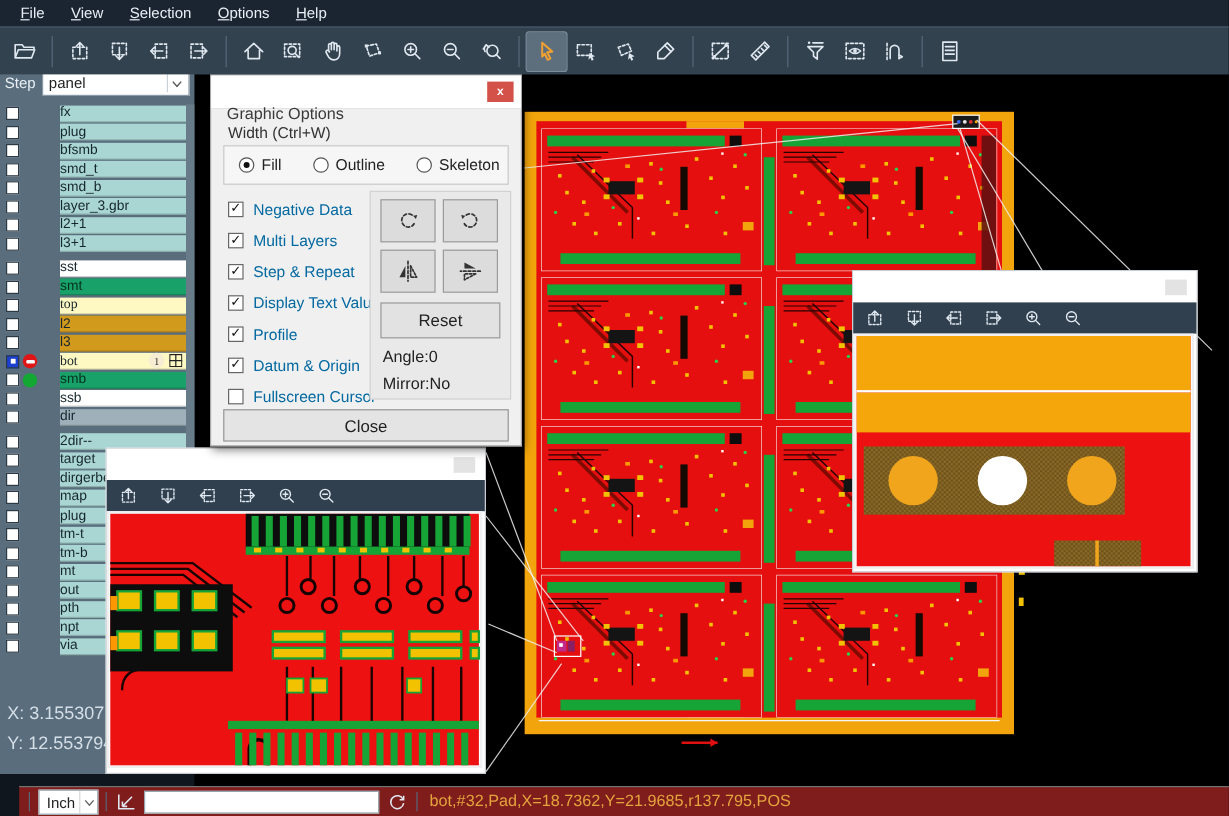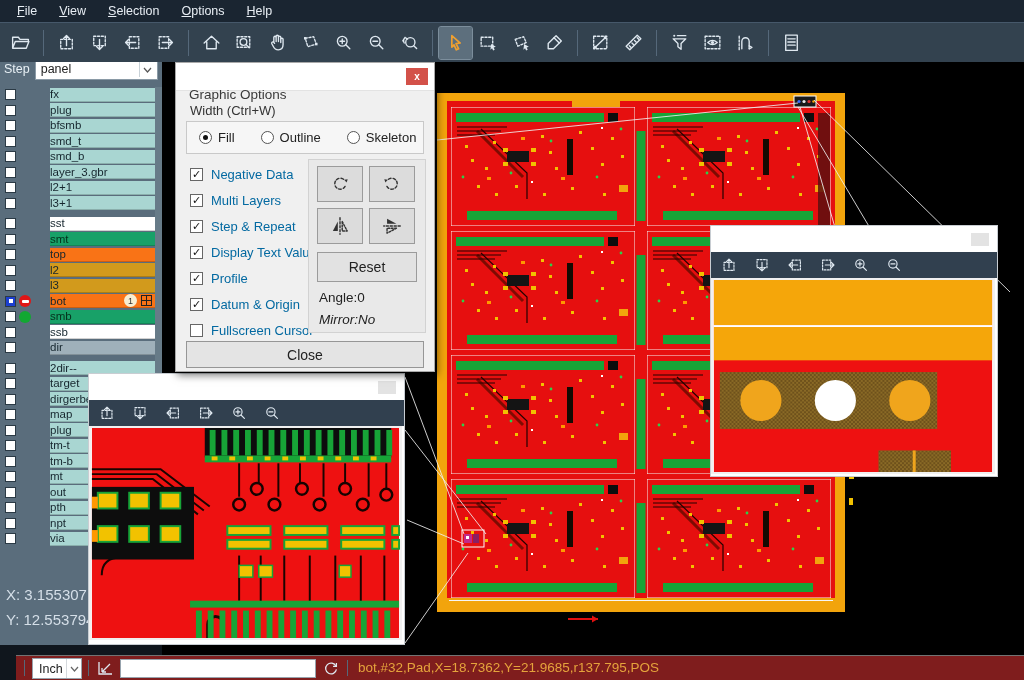--- a/index.html
+++ b/index.html
@@ -31,21 +31,21 @@
   .lay-chk { width:11px; height:11px; background:#fff; border:1px solid #2b3a45; margin-left:5px; flex:0 0 auto; position:relative; }
   .lay-chk.on { background:#1b3fd0; }
   .lay-chk.on::after { content:""; position:absolute; left:2.5px; top:2.5px; width:4px; height:4px; background:#fff; }
   .lay-dot { width:12px; height:12px; border-radius:50%; margin-left:3px; flex:0 0 auto; position:relative; }
   .dot-none { width:12px; margin-left:3px; flex:0 0 auto; }
   .lay-dot.red { background:#e01616; }
   .lay-dot.red::after { content:""; position:absolute; left:2.5px; top:4.5px; width:7px; height:3px; background:#fff; border-radius:1px;}
   .lay-dot.green { background:#12a832; }
   .lay-bar { flex:1; height:14px; margin-left:19px; margin-right:7px; font-size:11.5px; color:#16262e; padding-left:0; display:flex; align-items:center; border-bottom:1px solid rgba(0,0,0,.18); }
   .c-teal { background:#a9d6d2; } .c-white { background:#ffffff; } .c-green { background:#18a168; color:#05301c;}
-  .c-orange { background:#f97316; } .c-gold { background:#d29a1c; } .c-gray { background:#9fb0ba; }
+  .c-orange { background:#fef9c3;font-family:Liberation Serif, serif; } .c-gold { background:#d29a1c; } .c-gray { background:#9fb0ba; }
   .lay-badge { width:13px; height:13px; border-radius:50%; background:#f7edd2; color:#333; font-size:9px; display:flex; align-items:center; justify-content:center; margin-left:auto; }
   .lay-grid { margin:0 3px 0 4px; display:flex; }
   #side-scroll { position:absolute; right:0; top:35px; width:7px; height:520px; background:#677b88; }
   #coord-x,#coord-y { position:absolute; left:6px; color:#d5dfe8; font-size:15px; }
   #coord-x { top:534px; } #coord-y { top:559px; }
 
   
   #canvas { position:absolute; left:162px; top:62px; width:862px; height:593px; background:#000; z-index:1; overflow:hidden;}
   #panel-svg { position:absolute; left:275px; top:31px; }
   #overlay-svg { position:absolute; left:0; top:0; pointer-events:none; }
@@ -63,21 +63,21 @@
   #dlg-checks { position:absolute; left:14px; top:98px; }
   .chk-row { height:26px; display:flex; align-items:center; }
   .chk-box { width:13px; height:13px; border:1px solid #666; background:#fff; margin-right:8px; font-size:11px; color:#111; line-height:11px; text-align:center; font-weight:bold;}
   .chk-label { font-size:13px; color:#0369a1; }
   #dlg-right { position:absolute; left:132px; top:96px; width:118px; height:174px; background:#e9e9e9; border:1px solid #d2d2d2; }
   #dlg-xform { position:absolute; left:8px; top:6px; width:100px; display:flex; flex-wrap:wrap; gap:6px; }
   .xf-btn { width:46px; height:36px; background:#dcdcdc; border:1px solid #9b9b9b; display:flex; align-items:center; justify-content:center; }
   .xf-btn svg { width:22px; height:22px; }
   #dlg-reset { position:absolute; left:8px; top:92px; width:100px; height:30px; background:#e2e2e2; border:1px solid #9b9b9b; font-size:14px; color:#222; display:flex; align-items:center; justify-content:center; }
   #dlg-angle { position:absolute; left:10px; top:130px; font-size:13.5px; color:#222; }
-  #dlg-mirror { position:absolute; left:10px; top:152px; font-size:13.5px; color:#222;font-style:italic; }
+  #dlg-mirror { position:absolute; left:10px; top:152px; font-size:13.5px; color:#222; }
   #dlg-close-btn { position:absolute; left:10px; top:278px; width:238px; height:27px; background:#e4e4e4; border:1px solid #969696; font-size:14px; color:#222; display:flex; align-items:center; justify-content:center; }
 
   
   .mag { position:absolute; background:#fff; border:1px solid #c8cdd2; z-index:30; }
   #mag-left { left:88px; top:373px; width:317px; height:272px; }
   #mag-right { left:710px; top:225px; width:288px; height:252px; }
   .mag-title { height:26px; background:#fff; display:flex; align-items:center; justify-content:flex-end; }
   .mag-btn { width:18px; height:13px; background:#e3e3e3; margin-right:8px; }
   .mag-toolbar { height:26px; background:#31404f; display:flex; align-items:center; padding-left:6px; gap:9px; }
   .mag-toolbar .tb-btn { width:24px; height:22px; }

